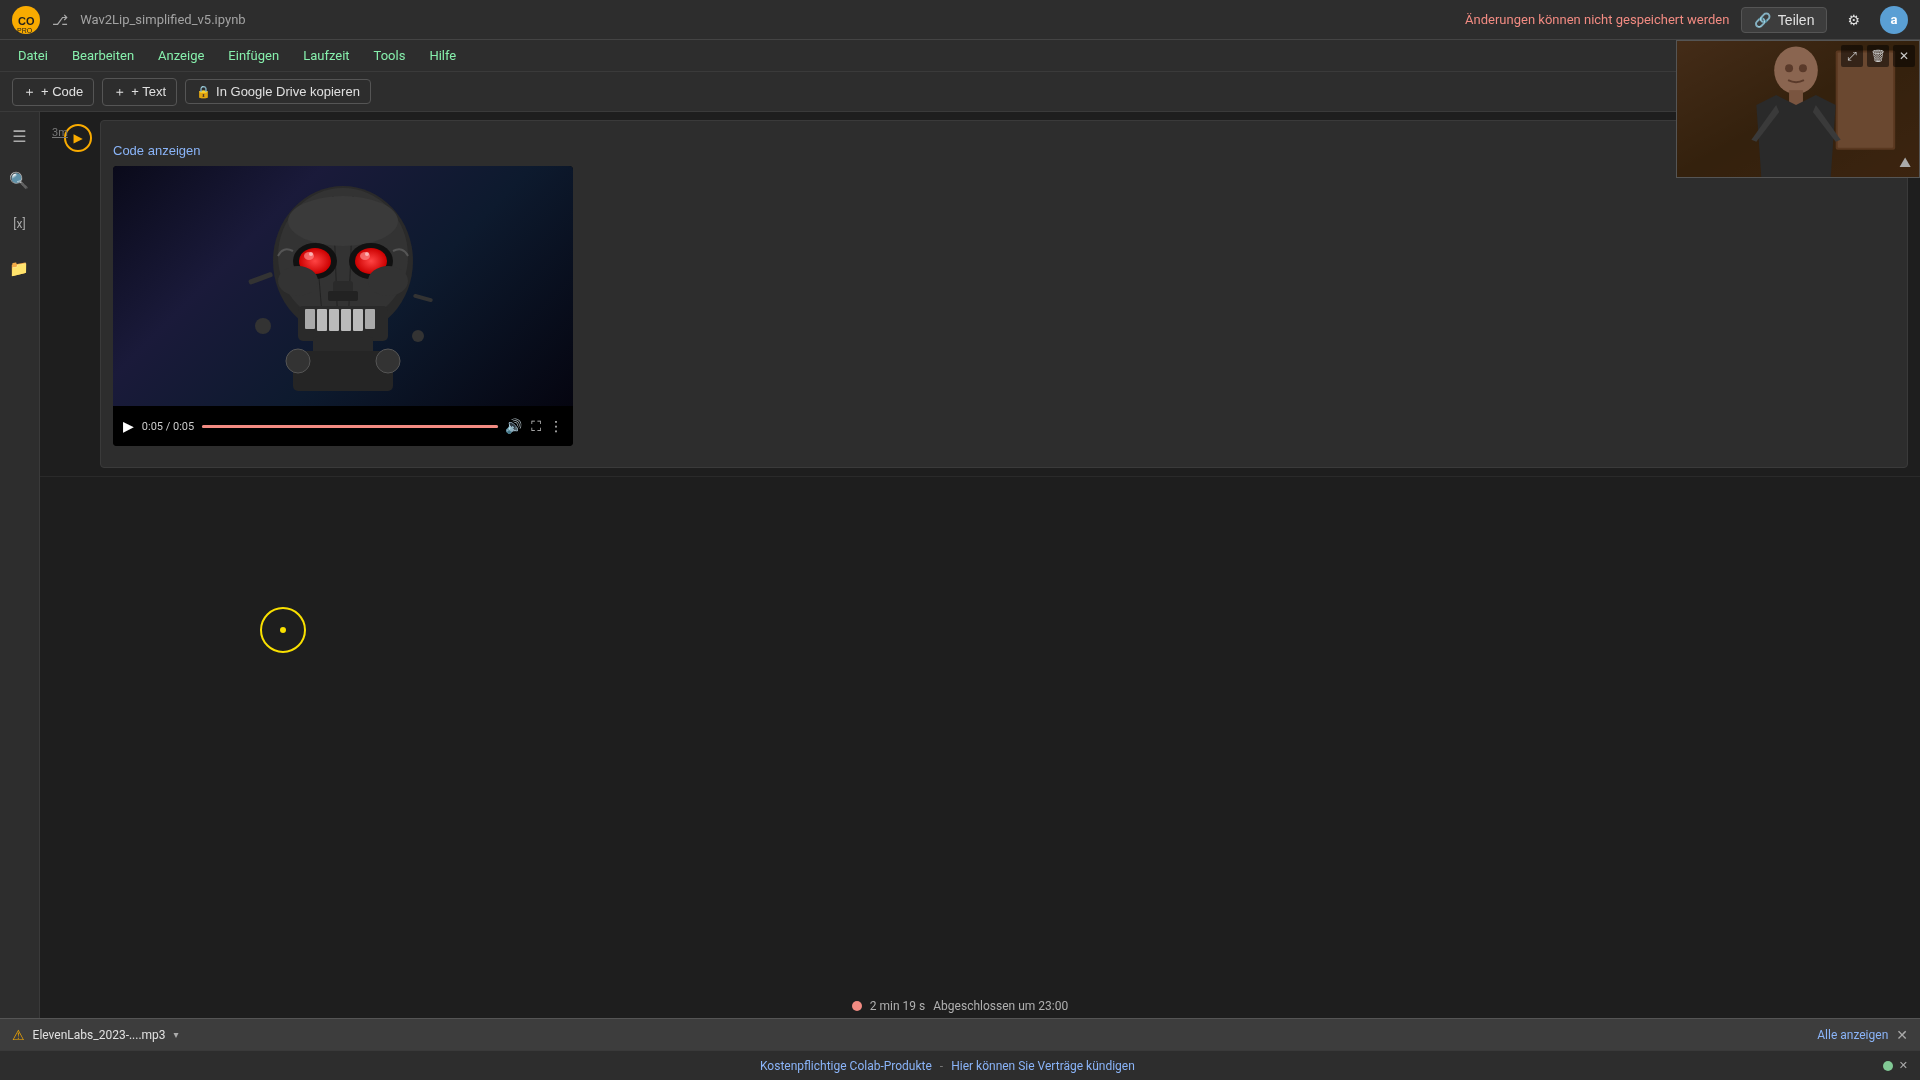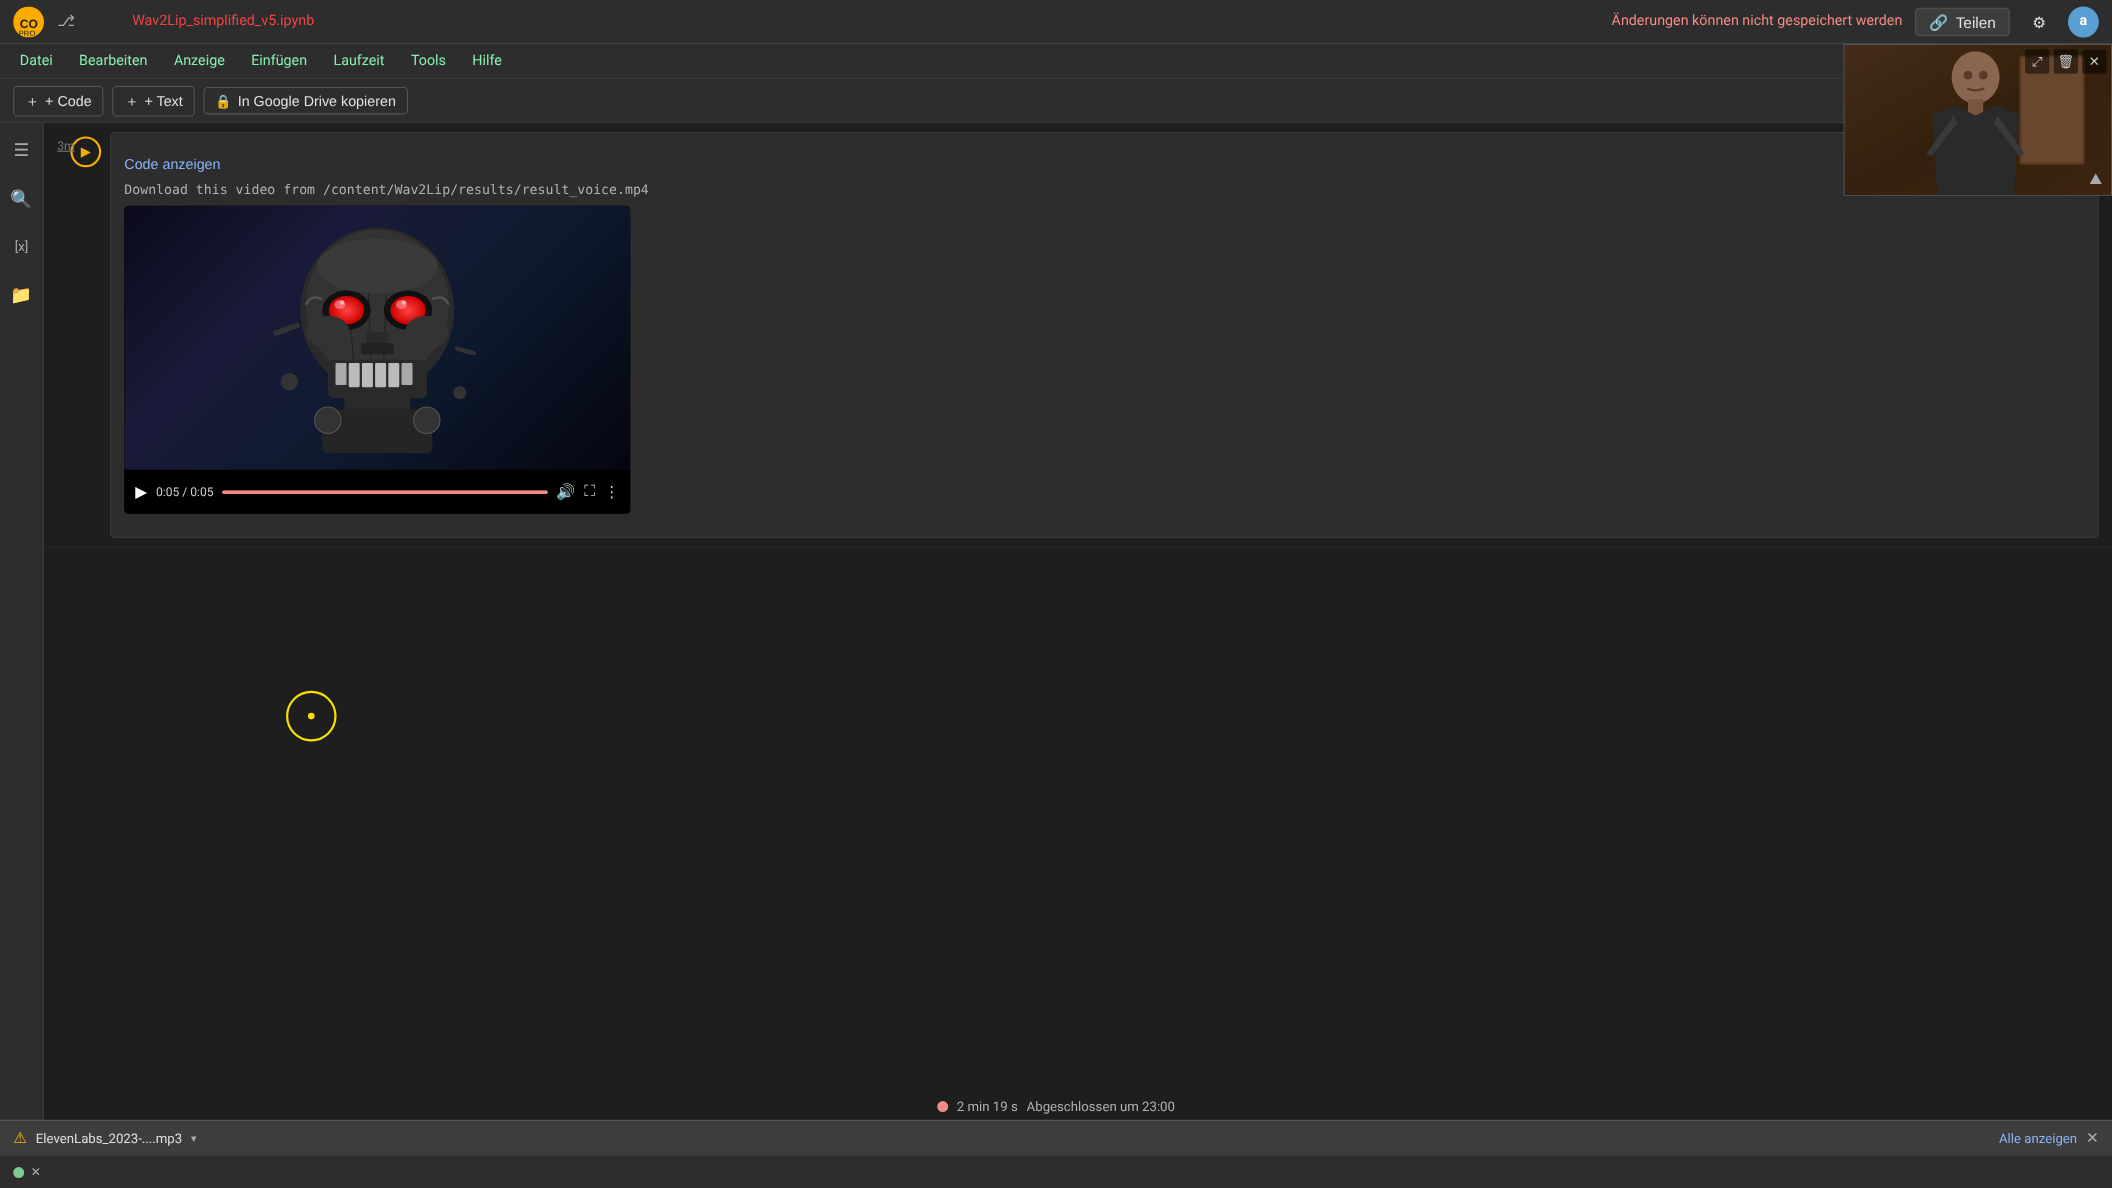--- a/index.html
+++ b/index.html
@@ -429,21 +429,21 @@
 
 <div id="topbar">
 
   <svg id="colab-logo" viewBox="0 0 28 28" fill="none">
     <circle cx="14" cy="14" r="14" fill="#F9AB00"></circle>
     <text x="6" y="19" font-size="11" fill="#1e1e1e" font-weight="bold" font-family="Arial">CO</text>
     <text x="5" y="27" font-size="7" fill="#1e1e1e" font-family="Arial">PRO</text>
   </svg>
 
   <span style="color:#aaa;font-size:14px;">⎇</span>
-  <span style="color:#ef4444;font-size:13px;margin-left:40px;">Wav2Lip_simplified_v5.ipynb</span>
+  <span style="color:#a3a3a3;font-size:13px;">Wav2Lip_simplified_v5.ipynb</span>
   <span style="flex:1"></span>
   <span class="unsaved-warning">Änderungen können nicht gespeichert werden</span>
   <button class="share-btn">
     <span>🔗</span>
     <span>Teilen</span>
   </button>
   <button class="topbar-icon-btn">
     <span>⚙</span>
   </button>
   <div class="avatar-circle">
@@ -489,21 +489,20 @@
 
     <div class="cell-container">
       <span class="cell-num">3m</span>
       <div class="cell-run-btn-col">
         <button class="cell-run-btn">▶</button>
       </div>
       <div class="cell-content">
         <button class="show-code-btn">
           <span>Code anzeigen</span>
         </button>
-        <div class="cell-output-text">Download this video from /content/Wav2Lip/results/result_voice.mp4</div>
 
         
         <div class="video-player">
           <div class="video-thumbnail">
 
             <svg width="200" height="220" viewBox="0 0 200 220">
 
               <defs>
                 <radialGradient id="bgGrad" cx="50%" cy="50%" r="50%">
                   <stop offset="0%" stop-color="#1a2a4a"></stop>
@@ -643,17 +642,22 @@
 <div id="download-bar">
   <span class="dl-icon">⚠</span>
   <span class="dl-filename">ElevenLabs_2023-....mp3</span>
   <span class="dl-chevron">▾</span>
   <span class="dl-spacer"></span>
   <span class="dl-show-all">Alle anzeigen</span>
   <span class="dl-close">✕</span>
 </div>
 
 <div id="bottom-bar">
+  <div class="bottom-center">
+    <a class="bottom-link">Kostenpflichtige Colab-Produkte</a>
+    <span class="bottom-separator">-</span>
+    <a class="bottom-link">Hier können Sie Verträge kündigen</a>
+  </div>
   <div style="display:flex;align-items:center;gap:6px;">
     <div class="status-green-dot"></div>
     <span style="color:#aaa;font-size:11px;">✕</span>
   </div>
 </div>
 
 </body></html>

